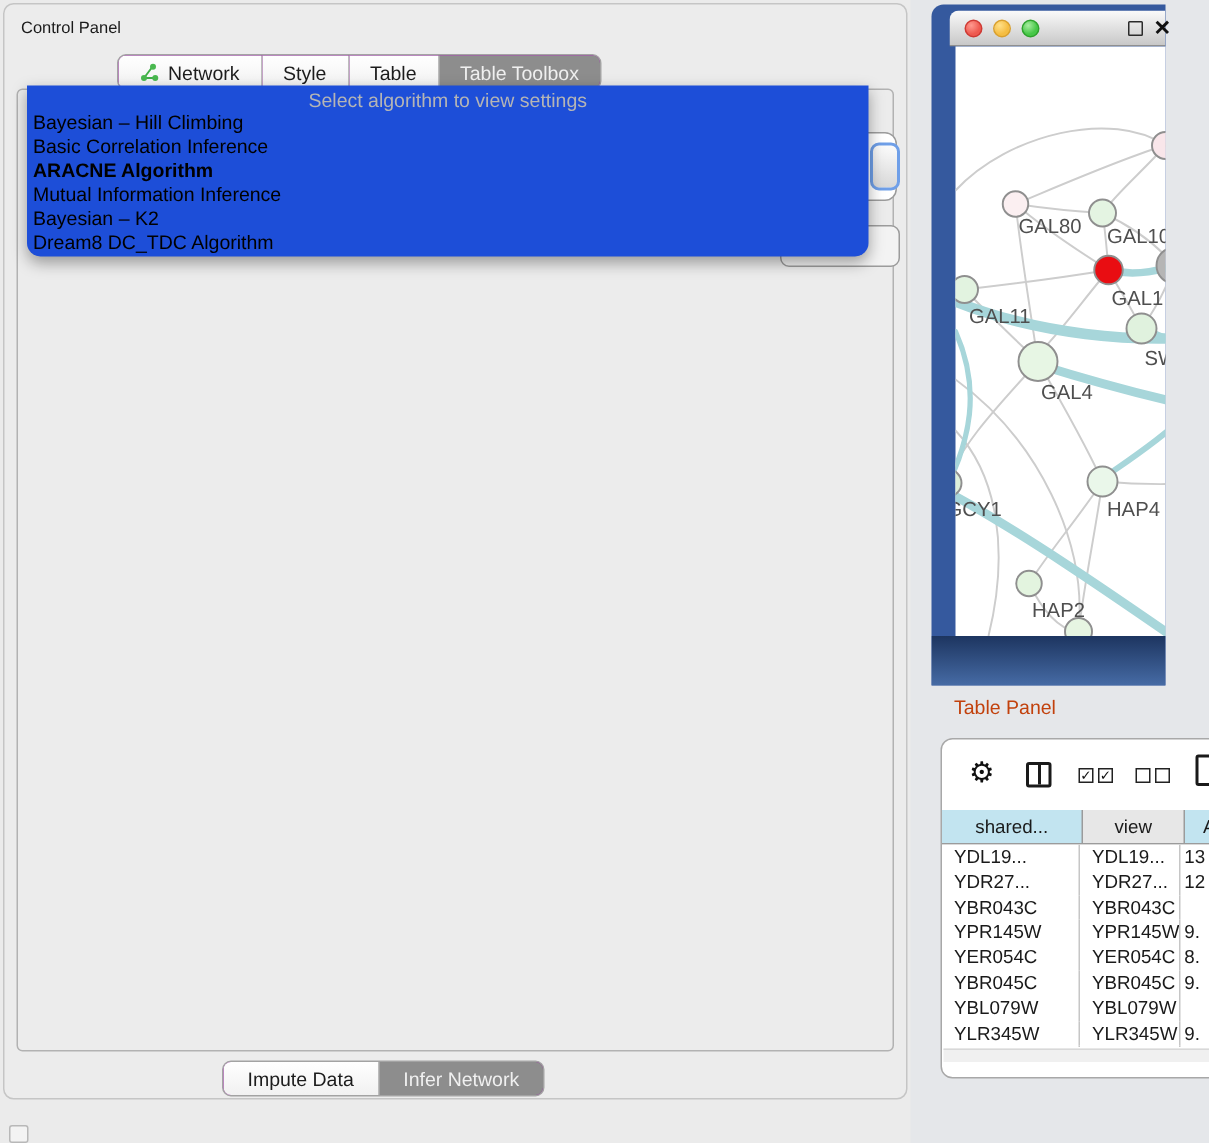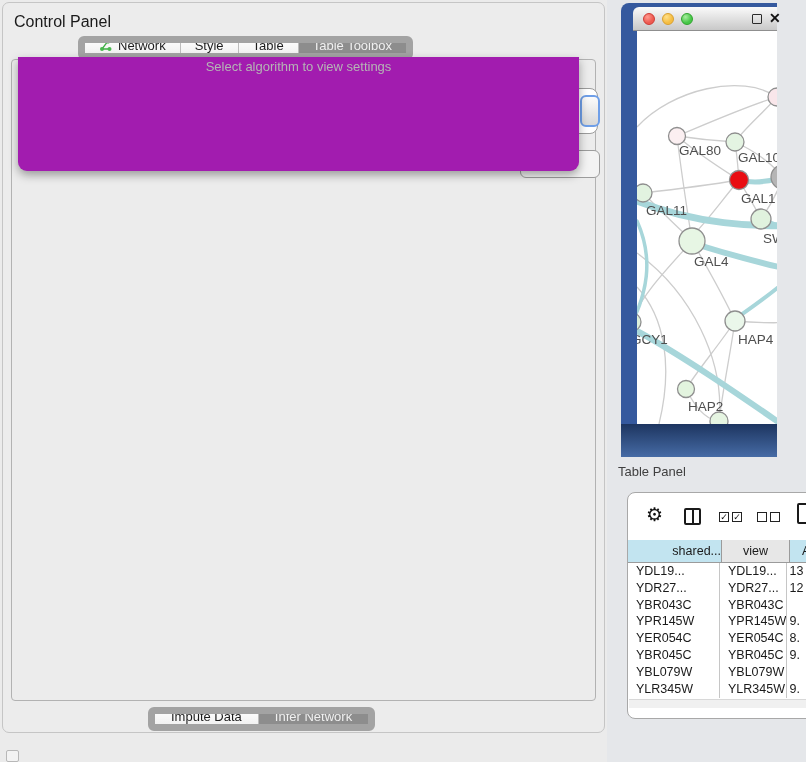--- a/index.html
+++ b/index.html
@@ -15,69 +15,69 @@
   #net-window { left:621px; top:3px; width:156px; height:454px; background:#35599e; border-radius:8px 0 0 0; overflow:hidden; }
   #net-bottomband { left:0; bottom:0; width:100%; height:33px; background:linear-gradient(180deg,#1d3560,#466ba5); }
   #net-titlebar { left:12px; top:4px; right:0; height:24px; background:linear-gradient(#fafafa,#c8c8c8); border-radius:6px 0 0 0; border-bottom:1px solid #8f8f8f; }
   .light { position:absolute; top:6px; width:12px; height:12px; border-radius:50%; }
   #light-close { left:10px; background:radial-gradient(circle at 35% 30%, #ff9a90, #ee5a50 60%); border:1px solid #ce3a34; }
   #light-min { left:29px; background:radial-gradient(circle at 35% 30%, #ffe089, #f5bd42 60%); border:1px solid #d9a02e; }
   #light-zoom { left:48px; background:radial-gradient(circle at 35% 30%, #a8eda0, #47c748 60%); border:1px solid #2fa32d; }
   #net-canvas { left:16px; top:28px; width:169px; height:393px; background:#ffffff; }
   #net-svg { display:block; }
 
-  #table-bar-label { left:618px; top:464px; font-size:13px; color:#404040; }
+  #table-bar-label { left:636px; top:464px; font-size:13px; color:#c2410c; }
   #table-box { left:627px; top:492px; width:185px; height:227px; background:#fff; border:1px solid #a8a8a8; border-radius:8px 0 0 8px; }
 
   .ticon { position:absolute; color:#111; }
   #gear-icon { left:646px; top:503px; font-size:19px; }
   #col-icon { left:684px; top:508px; width:17px; height:17px; border:2px solid #1a1a1a; border-radius:2px; }
   #col-icon::after { content:""; position:absolute; left:5.5px; top:0; width:2px; height:13px; background:#1a1a1a; }
   .cbx { position:absolute; width:10px; height:10px; border:1.5px solid #222; background:#fff; font-size:9px; line-height:9px; text-align:center; color:#111; }
   #cb1 { left:719px; top:512px; } #cb2 { left:732px; top:512px; }
   #cb3 { left:757px; top:512px; } #cb4 { left:770px; top:512px; }
   #doc-partial { left:797px; top:503px; width:16px; height:21px; border:2px solid #1a1a1a; border-radius:2px; background:#fff; }
 
   #table-header { left:628px; top:540px; height:23px; display:flex; font-size:12.5px; line-height:23px; border-bottom:1px solid #9b9b9b; }
   .hc { border-right:1px solid #9b9b9b; text-align:center; overflow:hidden; white-space:nowrap; }
-  .hc0 { width:94px; background:#c2e4f0;text-align:right; }
+  .hc0 { width:94px; background:#c2e4f0; }
   .hc1 { width:68px; background:#e7e7e7; }
   .hc2 { width:26px; background:#c2e4f0; text-align:left; padding-left:12px; }
   #table-rows { left:628px; top:563px; width:184px; height:135px; overflow:hidden; }
   .trow { display:flex; height:16.8px; line-height:16.8px; font-size:12.5px; background:#fff; }
   .tc { overflow:hidden; white-space:nowrap; }
   .tc0 { width:94px; padding-left:8px; border-right:1px solid #c6c6c6; }
   .tc1 { width:68px; padding-left:8px; border-right:1px solid #c6c6c6; }
   .tc2 { width:26px; padding-left:3px; }
   #table-hscroll { left:629px; top:699px; width:182px; height:9px; background:#f0f0f0; border-top:1px solid #d8d8d8; }
 
   
   #control-panel { left:2px; top:2px; width:603px; height:731px; background:#ececec; border:1px solid #c5c5c5; border-radius:7px; }
-  #cp-title { left:14px; top:13px; font-size:16px; color:#1a1a1a; }
+  #cp-title { left:14px; top:13px; font-size:11px; color:#1a1a1a; }
   #float-icon { left:752px; top:14px; width:10px; height:10px; border:1.5px solid #2b2b2b; border-radius:1px; }
   #close-icon { left:769px; top:10px; font-size:14px; font-weight:bold; color:#111; }
 
-  .segbar { display:flex; height:24px; border:7px solid #a3a3a3; border-radius:6px; background:#22c55e; overflow:hidden; font-size:13px;align-items:flex-end; }
+  .segbar { display:flex; height:24px; border:1px solid #a3a3a3; border-radius:6px; background:#a21caf; overflow:hidden; font-size:13px; }
   .seg { display:flex; align-items:center; padding:0 14px; border-left:1px solid #bcbcbc; color:#1c1c1c; white-space:nowrap; background:linear-gradient(#ffffff,#f1f1f1); }
   .seg:first-child { border-left:none; }
   .seg.selected { background:#8d8d8d; color:#f0f0f0; }
   #top-tabs { left:78px; top:36px; }
   #bottom-tabs { left:148px; top:707px; }
   #bottom-tabs .seg { padding:0 16px; }
   .net-tab-icon { width:13px; height:13px; margin-right:6px; }
 
   #content-panel { left:11px; top:59px; width:585px; height:642px; border:1px solid #b2b2b2; border-radius:4px; background:#ececec; z-index:1; }
 
   
   #ghost-combo1 { left:520px; top:88px; width:78px; height:46px; border:1px solid #9c9c9c; border-radius:8px; background:#fff; z-index:2; }
   #ghost-combo1-btn { left:580px; top:95px; width:20px; height:32px; border:2px solid #6f9fe8; border-radius:6px; background:linear-gradient(#fbfbfb,#d8d8d8); z-index:2; }
   #ghost-combo2 { left:520px; top:150px; width:80px; height:28px; border:1px solid #9c9c9c; border-radius:6px; background:#f3f3f3; z-index:2; }
 
   
-  #algo-popup { left:18px; top:57px; width:561px; height:114px; background:#a21caf; border-radius:0 0 9px 9px; box-shadow:0 4px 10px rgba(0,0,0,0.35); z-index:5; font-size:13px; }
+  #algo-popup { left:18px; top:57px; width:561px; height:114px; background:#1d4ed8; border-radius:0 0 9px 9px; box-shadow:0 4px 10px rgba(0,0,0,0.35); z-index:5; font-size:13px; }
   #popup-prompt { position:absolute; top:2px; left:0; width:100%; text-align:center; color:#b5b5b5; }
   #popup-items { position:absolute; top:17px; left:0; width:100%; }
   .popup-item { height:16px; line-height:16px; padding-left:4px; color:#000; white-space:nowrap; }
   .popup-item.selected { font-weight:bold; }
 
   
   .groupbox { border:1px solid #bdbdbd; border-radius:3px; }
   .grouptitle { position:absolute; background:#ececec; padding:0 4px; font-size:13px; white-space:nowrap; }
   #settings-group { left:16px; top:190px; width:580px; height:478px; }
   #settings-title { left:26px; top:183px; color:#1c1c1c; }
@@ -296,20 +296,28 @@
     </div>
 
   <div id="content-panel" class="abs"></div>
 
   <div id="ghost-combo1" class="abs"></div>
   <div id="ghost-combo1-btn" class="abs"></div>
   <div id="ghost-combo2" class="abs"></div>
 
   <div id="algo-popup" class="abs">
     <div id="popup-prompt">Select algorithm to view settings</div>
+    <div id="popup-items">
+        <div class="popup-item">Bayesian – Hill Climbing</div>
+        <div class="popup-item">Basic Correlation Inference</div>
+        <div class="popup-item selected">ARACNE Algorithm</div>
+        <div class="popup-item">Mutual Information Inference</div>
+        <div class="popup-item">Bayesian – K2</div>
+        <div class="popup-item">Dream8 DC_TDC Algorithm</div>
+      </div>
   </div>
 
   <div id="settings-group" class="abs groupbox"></div>
   <div id="settings-title" class="abs grouptitle">Cyni Algorithm Settings</div>
 
   <div id="algdef-box" class="abs groupbox"></div>
   <div id="algdef-title" class="abs grouptitle">Algorithm Definition</div>
 
   <div id="lbl-aracne" class="abs blbl">Aracne Mode:</div>
   <div id="combo-aracne" class="abs combo">

